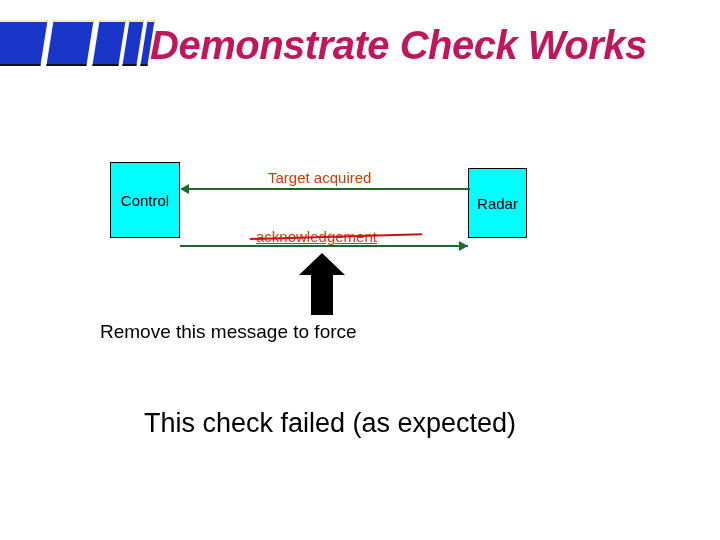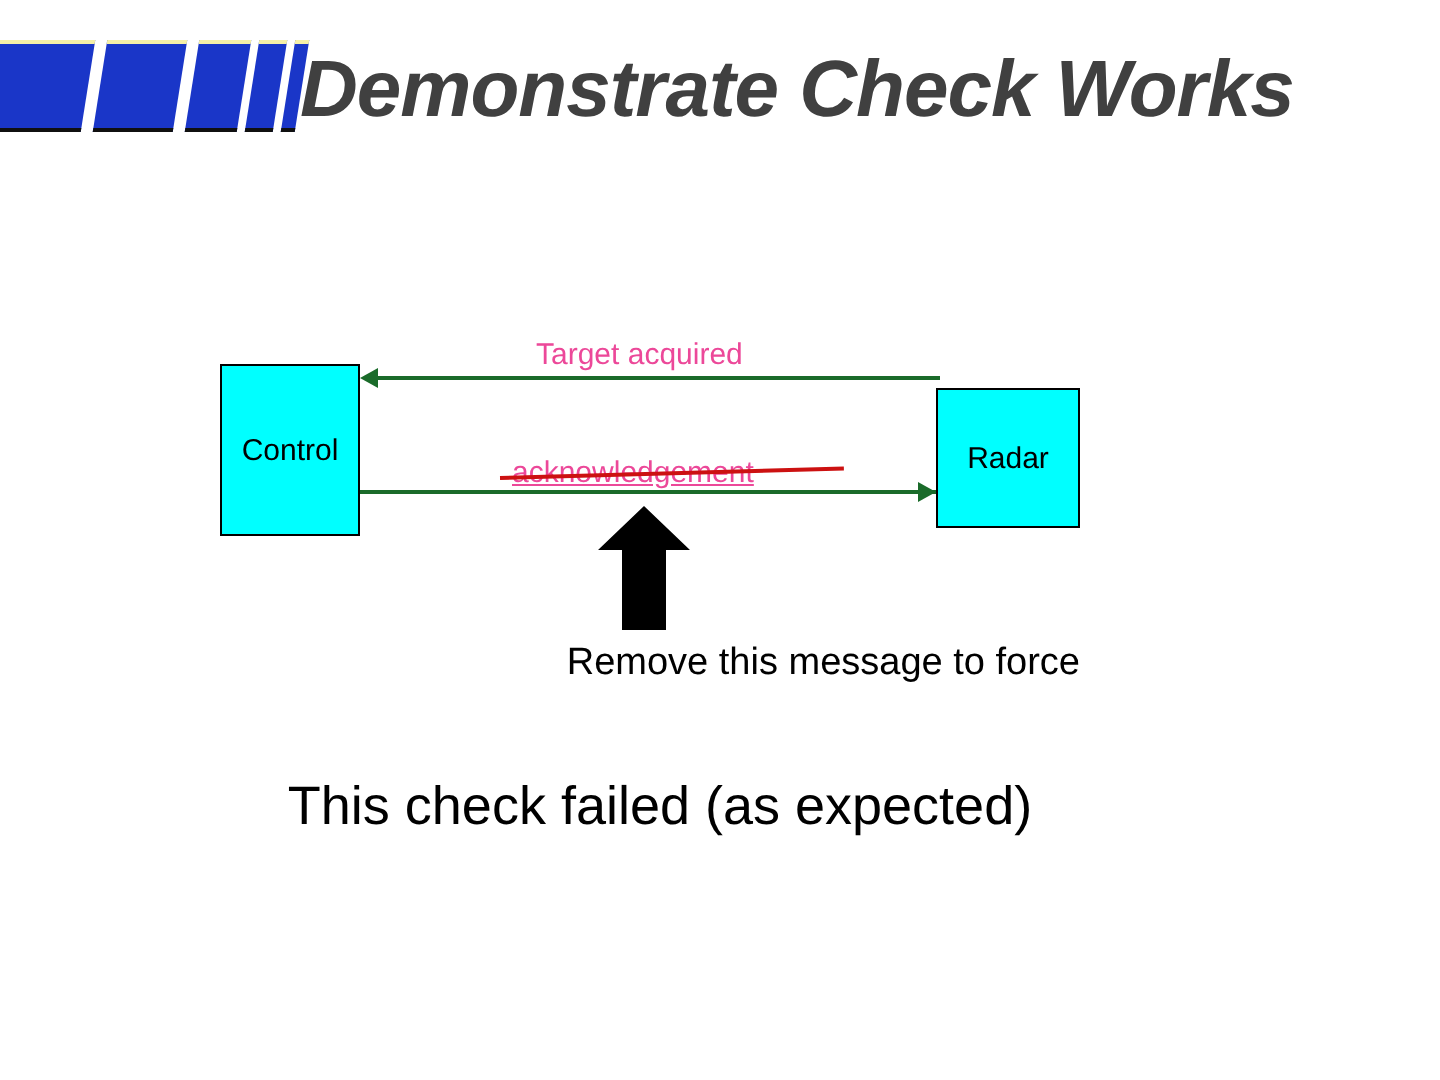--- a/index.html
+++ b/index.html
@@ -46,63 +46,63 @@
   .bar.b5 { left: 144px; width:  7px; }
 
   .slide-title {
     position: absolute;
     left: 150px;
     top: 22px;
     width: 560px;
     font-size: 40px;
     font-weight: bold;
     font-style: italic;
-    color: #404040;
+    color: #be185d;
     letter-spacing: -0.5px;
     white-space: nowrap;
     line-height: 46px;
   }
 
   
   .diagram { position: absolute; left: 0; top: 0; width: 720px; height: 340px; }
 
   .node-box {
     position: absolute;
     background: #00ffff;
     border: 1px solid #000000;
     box-sizing: border-box;
     color: #000000;
     font-size: 15px;
     display: flex;
     align-items: center;
     justify-content: center;
   }
-  .node-control { left: 110px; top: 182px; width: 70px; height: 86px; }
-  .node-radar   { left: 468px; top: 194px; width: 72px; height: 70px; }
+  .node-control { left: 110px; top: 162px; width: 70px; height: 76px; }
+  .node-radar   { left: 468px; top: 168px; width: 59px; height: 70px; }
 
   .msg-line {
     position: absolute;
     height: 0;
     border-top: 2px solid #1a6b2a;
   }
   .msg-top    { left: 186px; top: 188px; width: 284px; }
   .msg-bottom { left: 180px; top: 245px; width: 288px; }
 
   .arrowhead {
     position: absolute;
     width: 0; height: 0;
     border-top: 5px solid transparent;
     border-bottom: 5px solid transparent;
   }
   .arrow-left  { left: 180px; top: 184px; border-right: 9px solid #1a6b2a; }
   .arrow-right { left: 459px; top: 241px; border-left: 9px solid #1a6b2a; }
 
   .msg-label {
     position: absolute;
-    color: #ec4899;
+    color: #c2410c;
     font-size: 15px;
     white-space: nowrap;
   }
   .label-top    { left: 268px; top: 169px; }
   .label-bottom { left: 256px; top: 228px; text-decoration: underline; }
 
   .strike {
     position: absolute;
     left: 250px;
     top: 238px;
@@ -121,29 +121,29 @@
     width: 46px;
     height: 62px;
   }
 
   
   .note-text {
     position: absolute;
     left: 100px;
     top: 319px;
     width: 440px;
-    text-align: right;
+    text-align: left;
     font-size: 19px;
     color: #000000;
     line-height: 25px;
   }
   .verdict-text {
     position: absolute;
     left: 60px;
-    top: 388px;
+    top: 408px;
     width: 540px;
     text-align: center;
     font-size: 27px;
     color: #000000;
   }
 
   
   .footer { position: absolute; left: 0; bottom: 0; width: 720px; height: 80px; }
 </style>
 </head>

